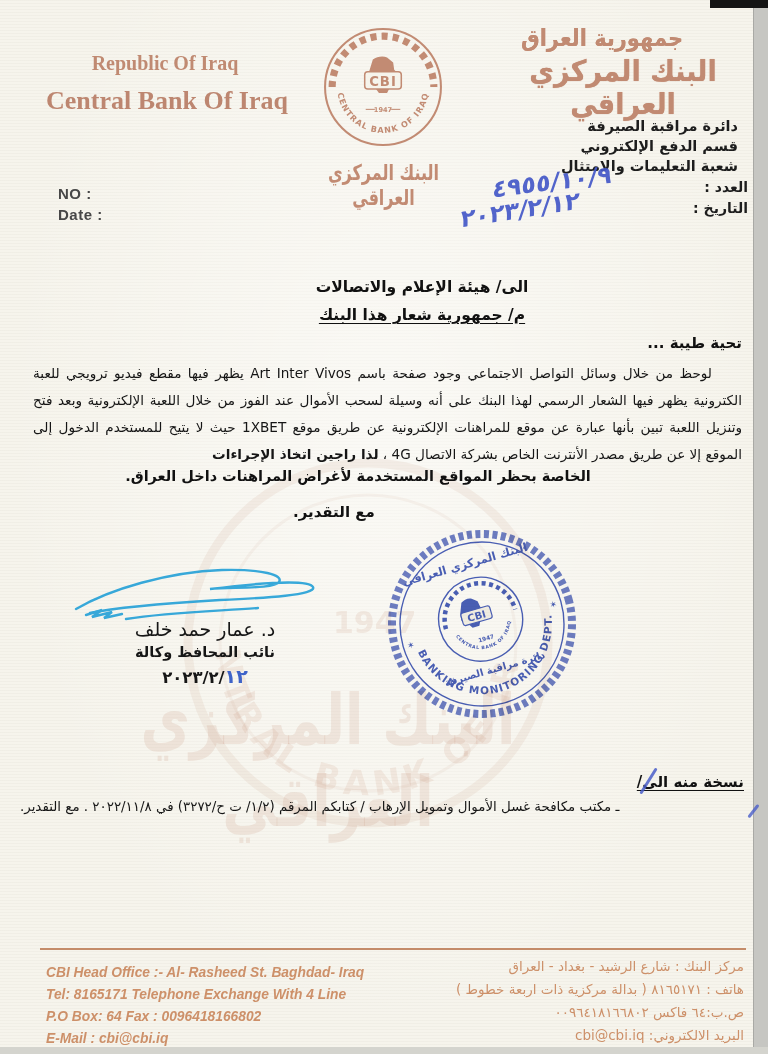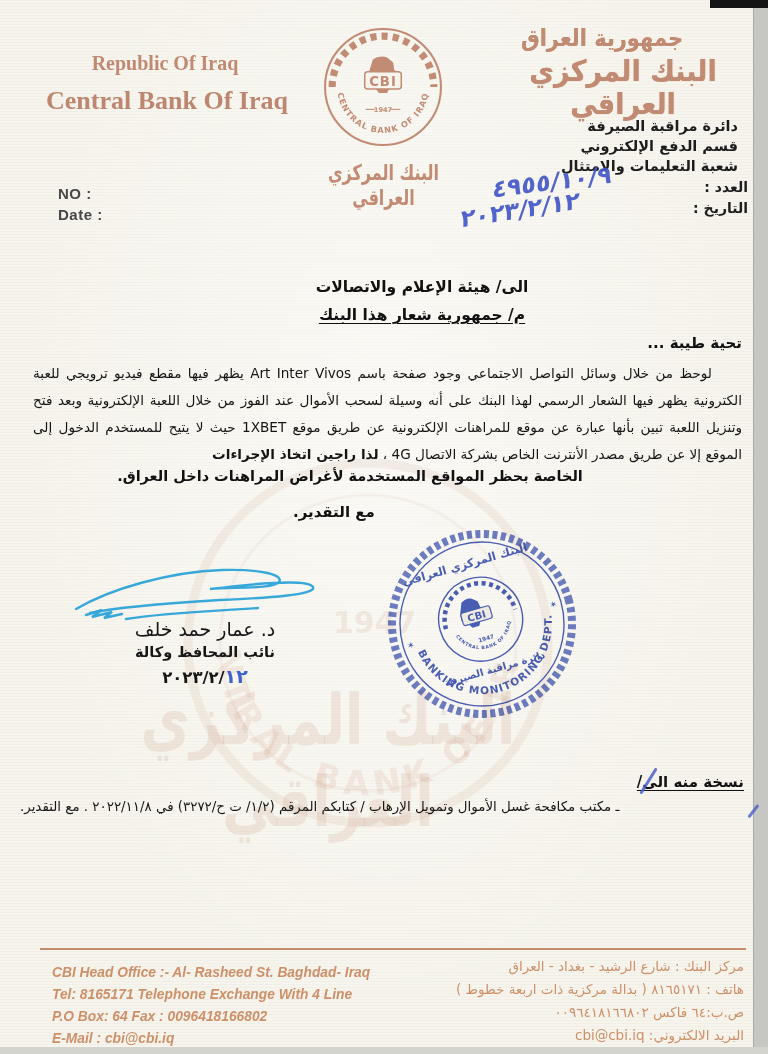--- a/index.html
+++ b/index.html
@@ -47,42 +47,42 @@
   #no-date{left:58px;top:183px;font-family:"Liberation Sans",sans-serif;font-weight:bold;font-size:15px;
     color:#474747;line-height:21px;letter-spacing:.5px;}
   
   #subject{left:0;top:273px;width:768px;text-align:center;font-size:15.5px;font-weight:bold;color:#111;
     line-height:28px;padding-left:38px;}
   #subject .re{text-decoration:underline;text-underline-offset:3px;}
   
   #greeting{right:26px;top:334px;font-size:15px;font-weight:bold;color:#111;}
   #body-par{left:33px;right:26px;top:360px;font-size:13.6px;color:#151515;line-height:27px;
     text-align:justify;text-indent:30px;}
-  #body-bold-line{left:0;top:468px;width:700px;text-align:center;font-size:14.5px;font-weight:bold;color:#111;}
+  #body-bold-line{left:8px;top:468px;width:700px;text-align:center;font-size:14.5px;font-weight:bold;color:#111;}
   #closing{left:293px;top:503px;font-size:15px;font-weight:bold;color:#111;}
   
   #sig-svg{left:70px;top:565px;}
   #signer{left:105px;top:618px;width:200px;text-align:center;color:#161616;}
   #signer .nm{font-size:19px;font-weight:normal;line-height:23px;}
   #signer .tl{font-size:14.5px;font-weight:bold;line-height:22px;}
   #signer .dt{direction:ltr;unicode-bidi:bidi-override;font-size:16.5px;font-weight:bold;margin-top:2px;}
   #signer .dt .hd{color:#3f63c8;font-size:19px;letter-spacing:2px;}
   
   #stamp-svg{left:382px;top:524px;transform:rotate(-16deg);mix-blend-mode:multiply;opacity:.92;}
   
   #copy-head{right:24px;top:773px;font-size:15px;font-weight:bold;color:#111;text-decoration:underline;
     text-underline-offset:3px;}
   #copy-slash{right:118px;top:766px;width:3px;height:30px;background:#4a5ec9;transform:rotate(32deg);
     border-radius:2px;opacity:.85;}
   #copy-item{right:24px;left:20px;top:799px;font-size:13.4px;color:#161616;text-align:left;}
   #copy-tick{right:14px;top:803px;width:2.5px;height:16px;background:#4a5ec9;transform:rotate(38deg);
     border-radius:2px;opacity:.8;}
   
   #footer-rule{left:40px;top:948px;width:706px;height:2px;background:#c48c6a;}
-  #footer-en{left:52px;top:962px;font-family:"Liberation Sans",sans-serif;font-style:italic;font-weight:bold;
+  #footer-en{left:46px;top:962px;font-family:"Liberation Sans",sans-serif;font-style:italic;font-weight:bold;
     font-size:13.8px;color:#cd9069;line-height:22px;}
   #footer-ar{right:24px;top:955px;width:360px;text-align:right;font-size:13.5px;color:#cd9069;line-height:23px;}
   svg text{font-family:"DejaVu Sans",sans-serif;}
 </style>
 </head>
 <body>
 
 <div class="page">
 
   <div class="abs" id="edge-right"></div>

